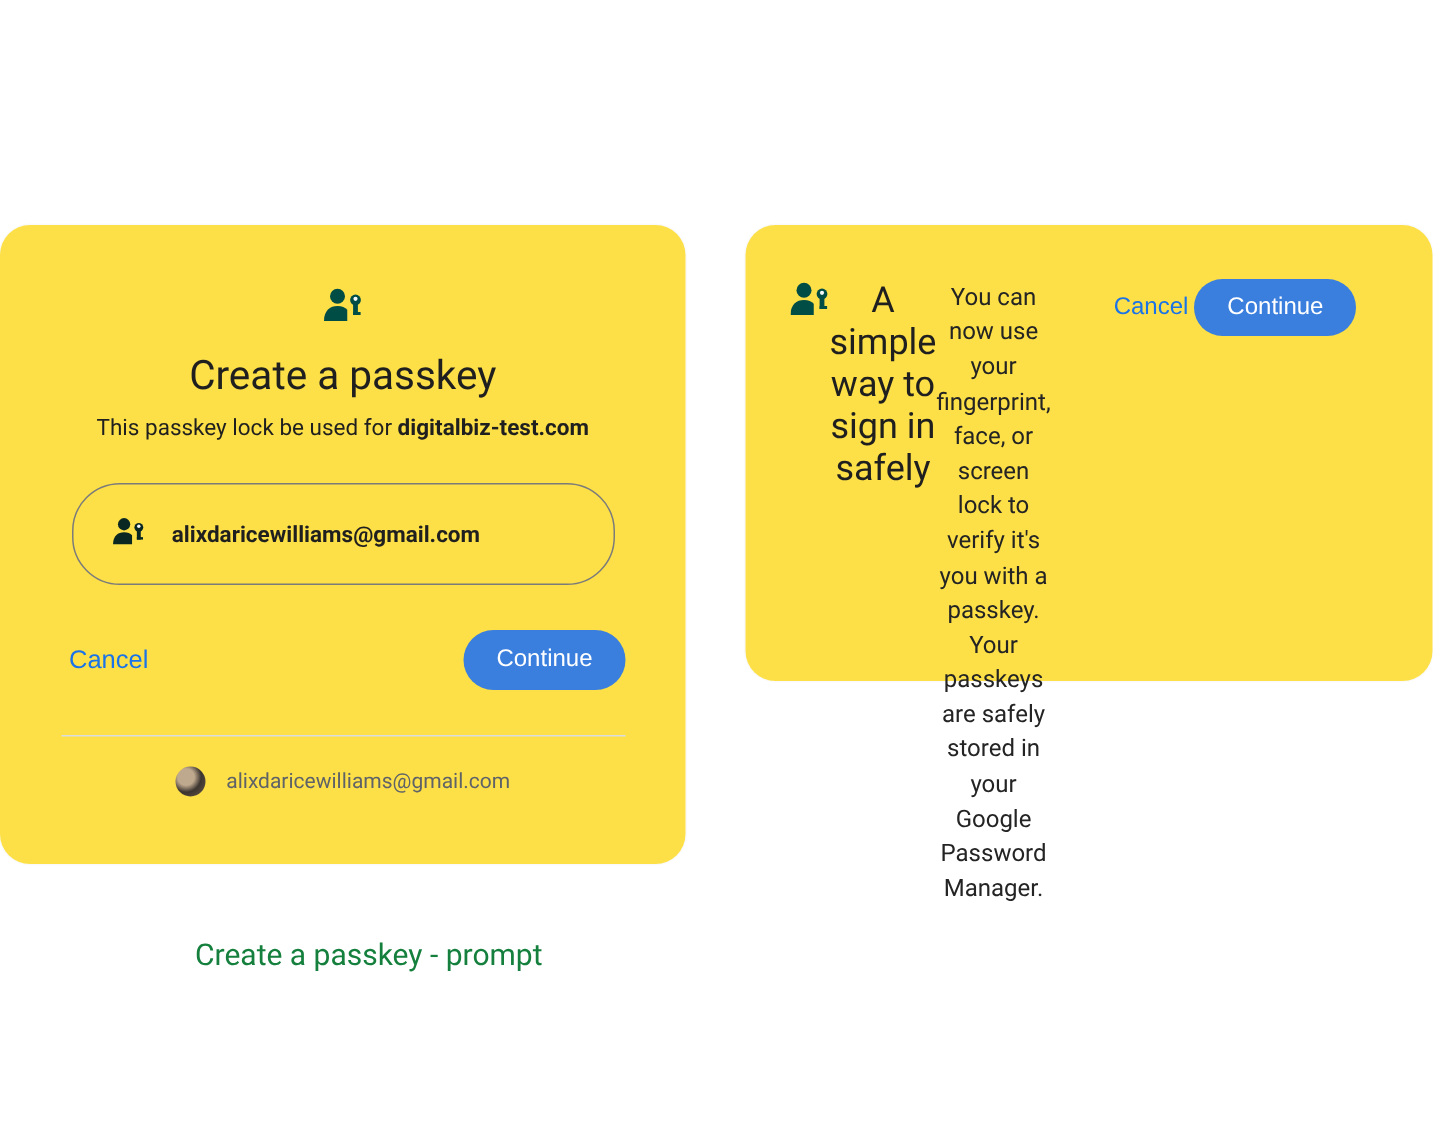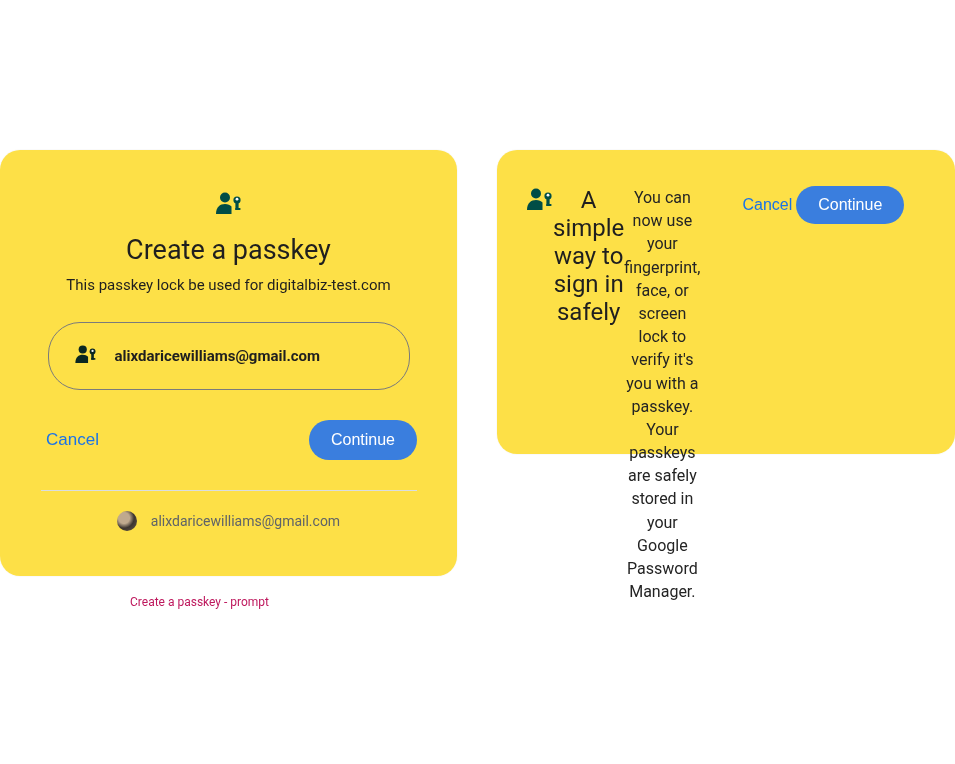--- a/index.html
+++ b/index.html
@@ -46,21 +46,21 @@
     color: #1f1f1f;
     margin-bottom: 10px;
   }
 
   .subtitle-l {
     font-size: 15px;
     color: #1f1f1f;
     margin-bottom: 28px;
     text-align: center;
   }
-  .subtitle-l .domain { font-weight: 400; }
+  .subtitle-l .domain { font-weight: 700; }
 
   .account-outline {
     width: 362px;
     height: 68px;
     border: 1px solid #7b7b7b;
     border-radius: 32px;
     display: flex;
     align-items: center;
     padding-left: 26px;
     margin-bottom: 30px;
@@ -125,23 +125,23 @@
     flex-shrink: 0;
   }
   .footer-email {
     font-size: 14px;
     color: #5f6368;
   }
 
   .caption {
     position: absolute;
     left: 130px;
-    top: 595px;
-    font-size: 12px;
-    color: #be185d;
+    top: 624px;
+    font-size: 20px;
+    color: #15803d;
   }
 
   
   .card-right {
     left: 497px;
     top: 150px;
     width: 458px;
     height: 304px;
     padding: 36px 30px 0 30px;
     display: flex;

